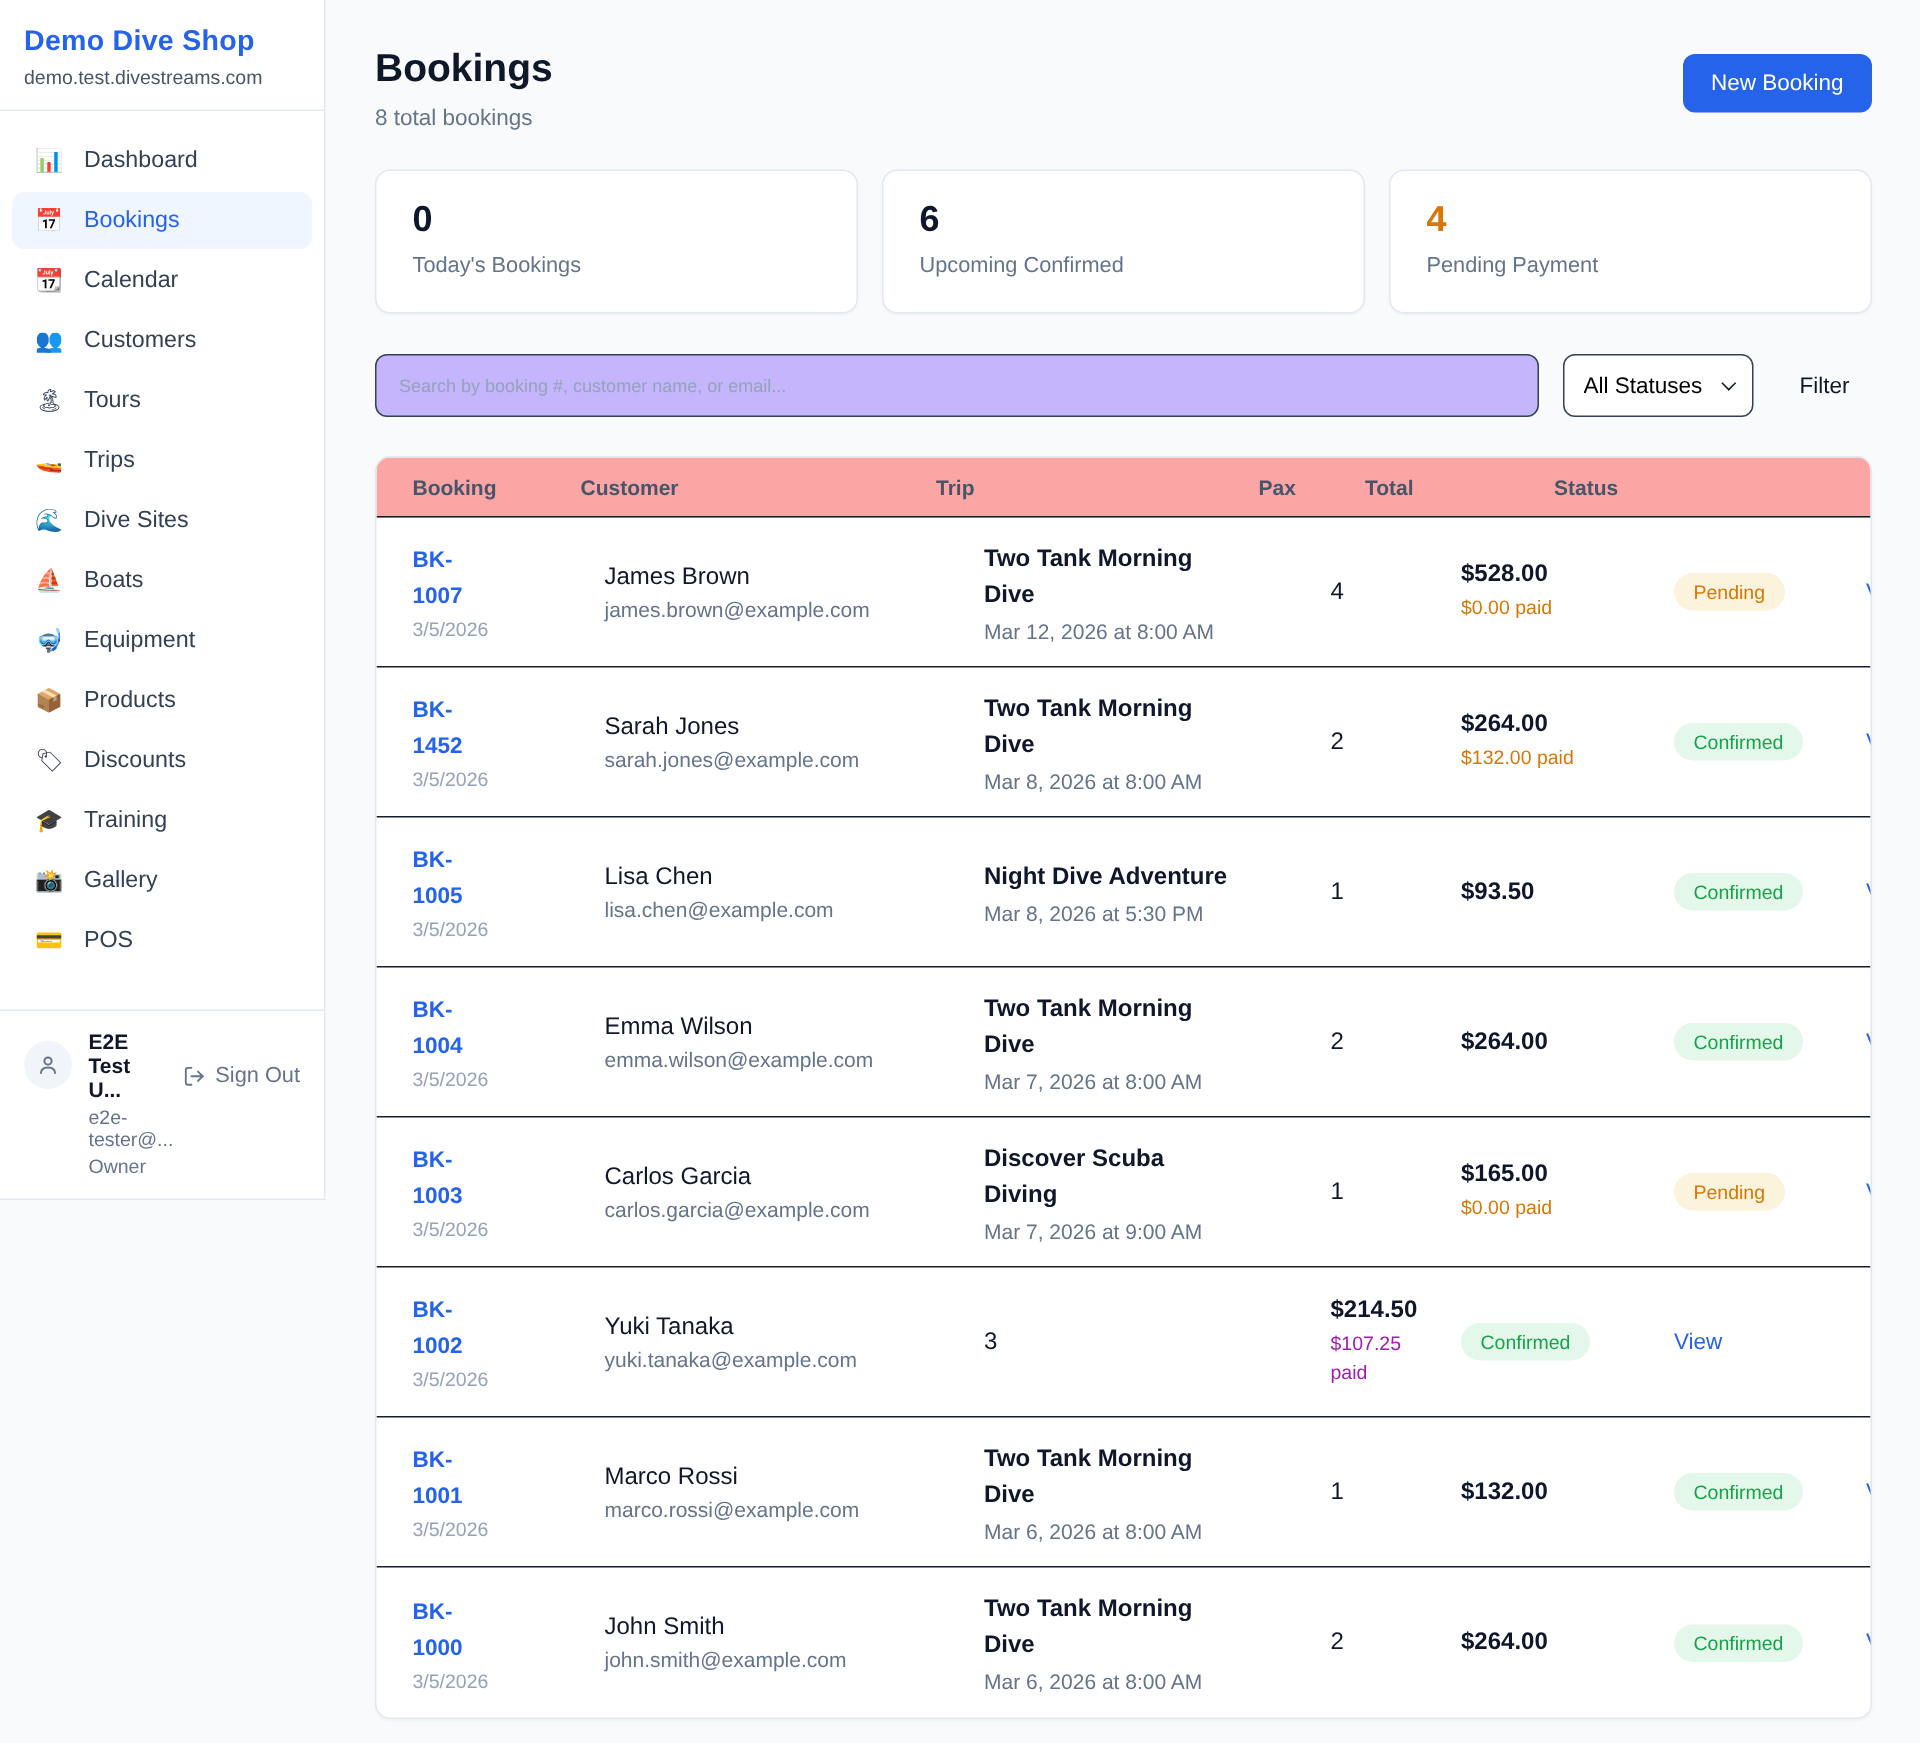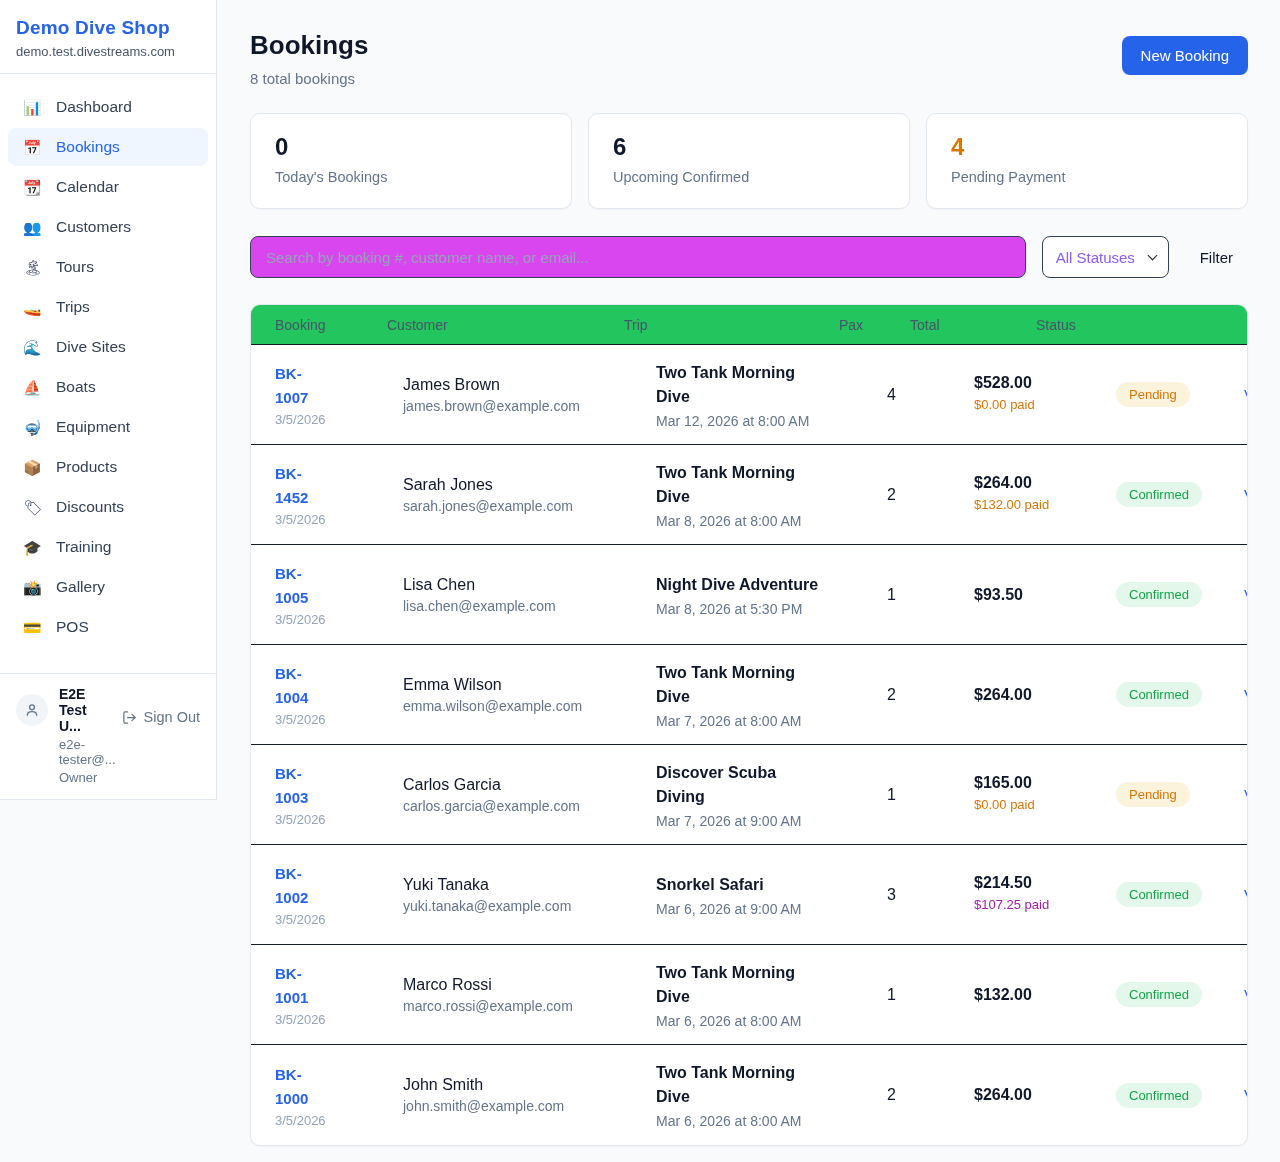--- a/index.html
+++ b/index.html
@@ -67,27 +67,27 @@
     flex:1; background:#fff; border:1px solid #e2e8f0; border-radius:10px;
     padding:19px 24px 23px;
     box-shadow:0 1px 2px rgba(15,23,42,.04);
   }
   .stat-value { font-size:24px; font-weight:bold; }
   .stat-label { font-size:14.5px; color:#64748b; margin-top:8px; }
 
   .filter-row { display:flex; align-items:center; gap:16px; margin-top:27px; }
   .search {
     flex:1; height:42px; border:1.5px solid #334155; border-radius:8px;
-    padding:0 15px; font-size:15px; font-family:inherit; color:#0f172a; background:#d946ef;
+    padding:0 15px; font-size:12px; font-family:inherit; color:#0f172a; background:#c4b5fd;
   }
   .search::placeholder { color:#94a3b8; }
   .select-wrap { position:relative; }
   .status-select {
     height:42px; border:1.5px solid #334155; border-radius:8px; background:#fff;
-    font-size:15px; font-family:inherit; color:#8b5cf6;
+    font-size:15px; font-family:inherit; color:#000000;
     padding:0 32px 0 13px; appearance:none; -webkit-appearance:none; cursor:pointer;
   }
   .chev {
     position:absolute; right:13px; top:16px; width:7px; height:7px;
     border-right:1.8px solid #0f172a; border-bottom:1.8px solid #0f172a;
     transform:rotate(45deg); pointer-events:none;
   }
   .filter-btn {
     background:none; border:none; font-size:15px; color:#0f172a; cursor:pointer;
     padding:0 15px; font-family:inherit;
@@ -96,21 +96,21 @@
   
   .table-card {
     margin-top:26px; background:#fff; border:1px solid #e2e8f0; border-radius:10px;
     overflow:hidden; box-shadow:0 1px 2px rgba(15,23,42,.04);
   }
   .grid-cols {
     display:grid;
     grid-template-columns:112px 237px 215px 71px 126px 112px 39px;
     padding:0 24px;
   }
-  .thead { height:40px; align-items:center; background:#22c55e; border-bottom:1.5px solid #141c2b; }
+  .thead { height:40px; align-items:center; background:#fca5a5; border-bottom:1.5px solid #141c2b;font-weight:bold; }
   .th { font-size:14px; color:#475569; }
   .trow { padding:14px 24px; min-height:100px; align-items:center; border-bottom:1px solid #161e2b;gap:16px; }
   .trow:last-child { border-bottom:none; }
 
   .bk-id {
     color:#2563eb; font-weight:bold; font-size:15px; text-decoration:none;
     display:inline-block; max-width:56px; line-height:1.6;
   }
   .bk-date { font-size:13px; color:#94a3b8; margin-top:2px; white-space:nowrap; }
   .cust-name { font-size:16px; color:#0f172a; }
@@ -407,24 +407,20 @@
 
   <div class="grid-cols trow">
     <div>
       <a href="#" class="bk-id">BK-1002</a>
       <div class="bk-date">3/5/2026</div>
     </div>
     <div>
       <div class="cust-name">Yuki Tanaka</div>
       <div class="cust-email">yuki.tanaka@example.com</div>
     </div>
-    <div>
-      <div class="trip-name">Snorkel Safari</div>
-      <div class="trip-dt">Mar 6, 2026 at 9:00 AM</div>
-    </div>
     <div class="pax-cell">3</div>
     <div>
       <div class="total-amt">$214.50</div>
       <div class="paid-amt" style="color: #a21caf;">$107.25 paid</div>
     </div>
     <div>
       <span class="badge" style="background: rgb(227, 248, 234); color: rgb(22, 163, 74);">Confirmed</span>
     </div>
     <div>
       <a href="#" class="view-link">View</a>

